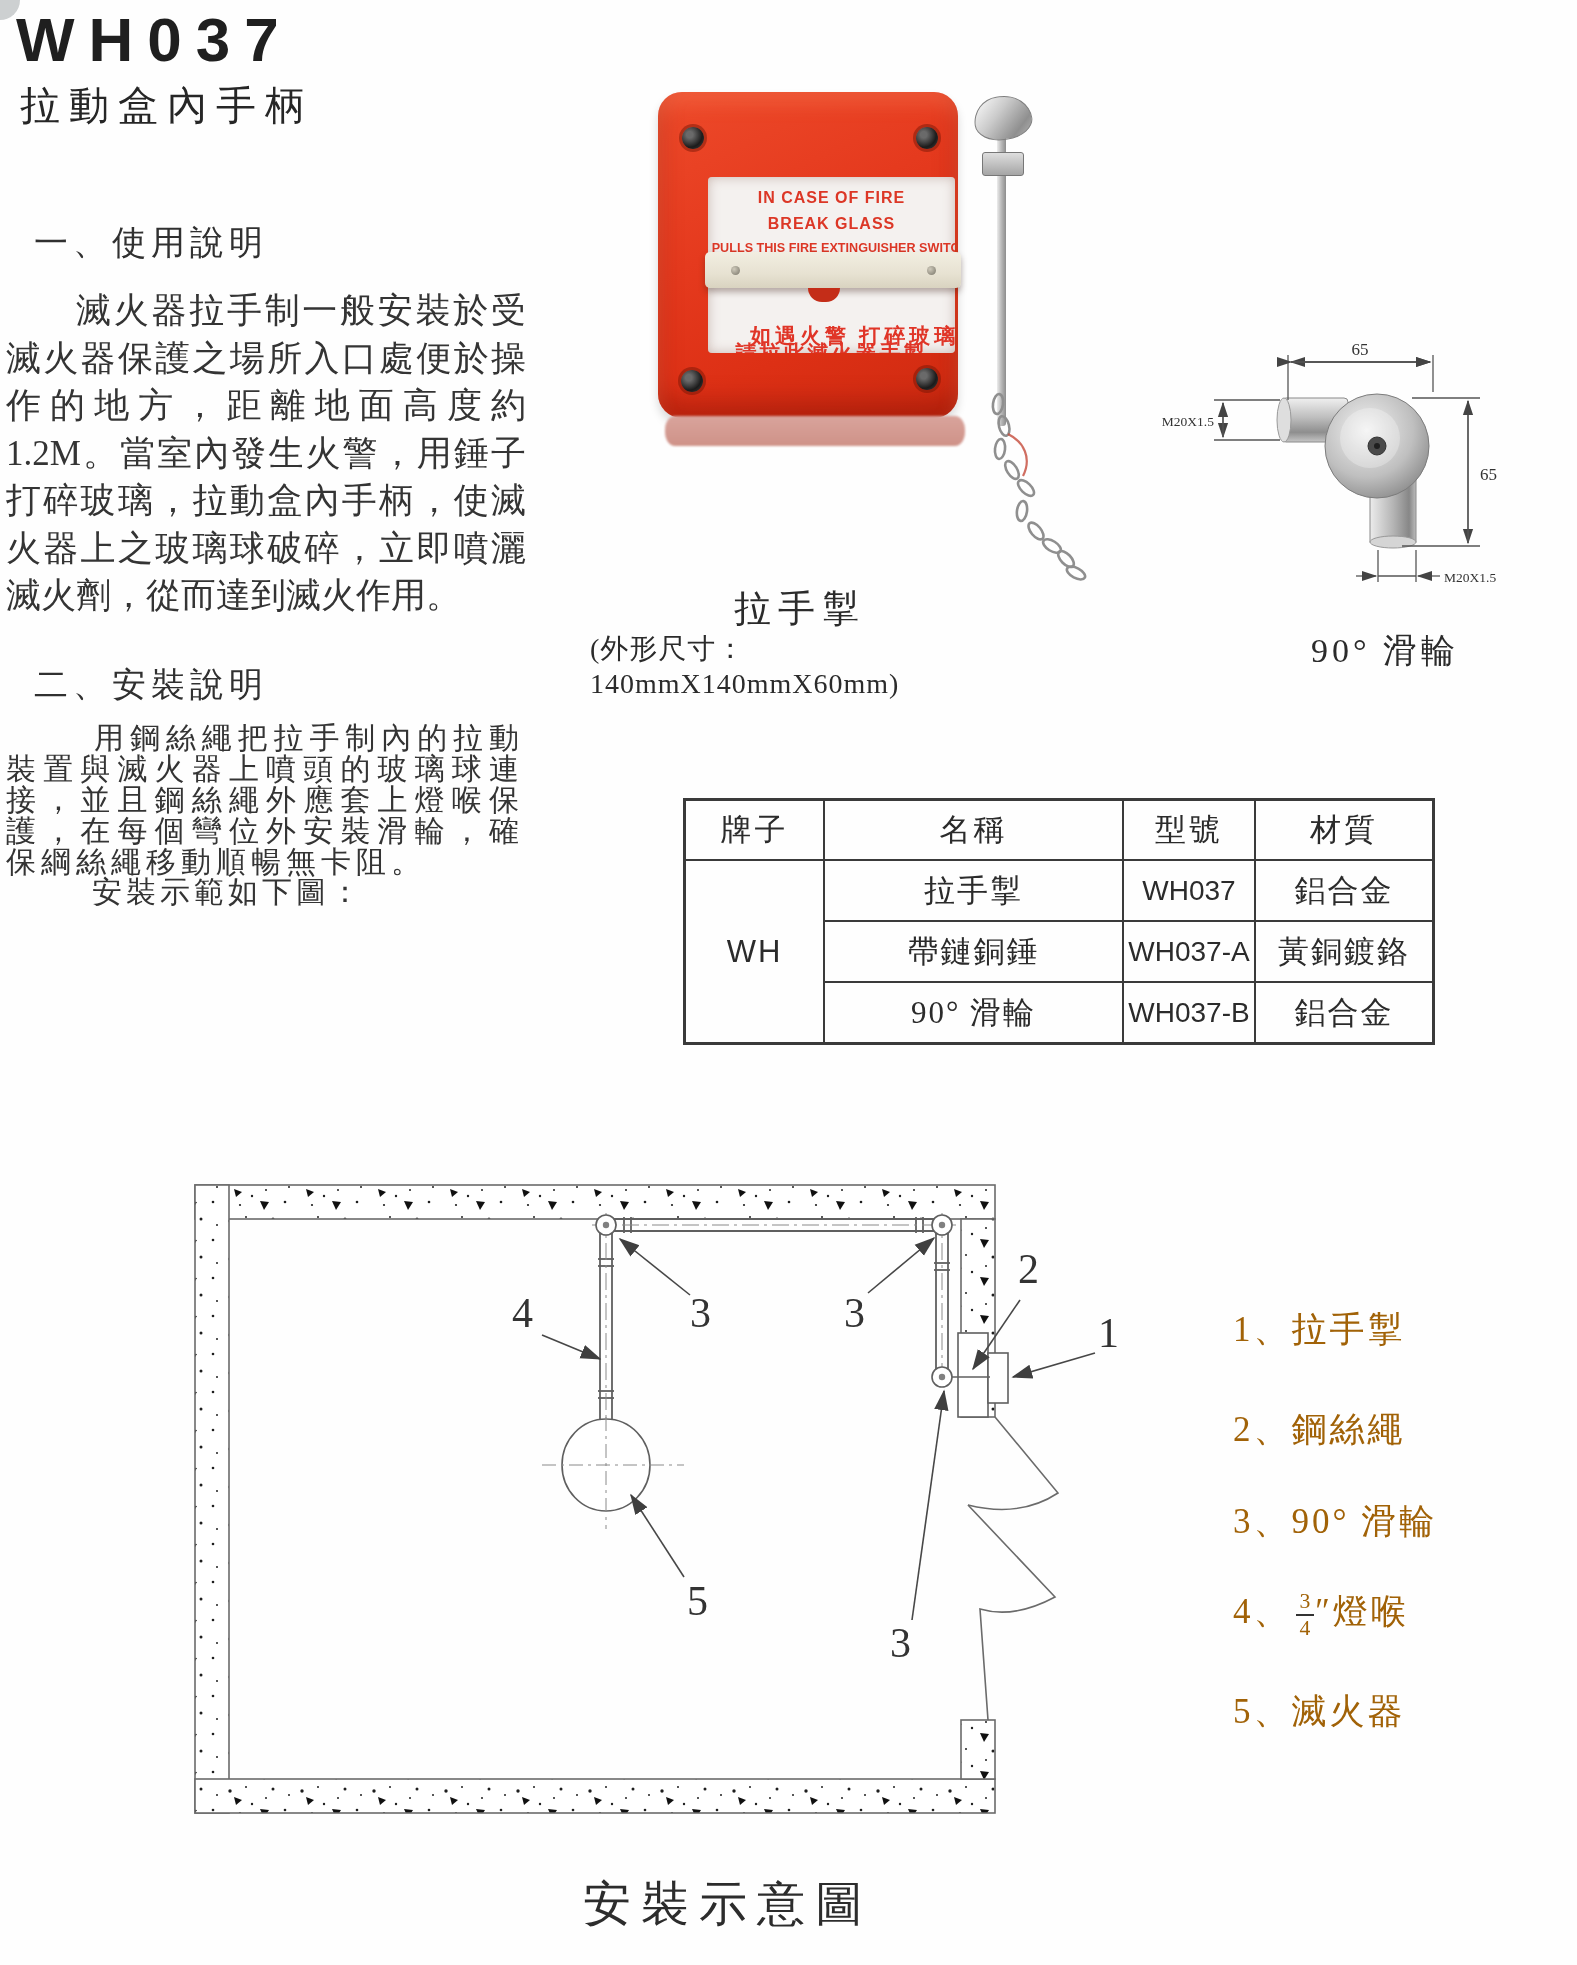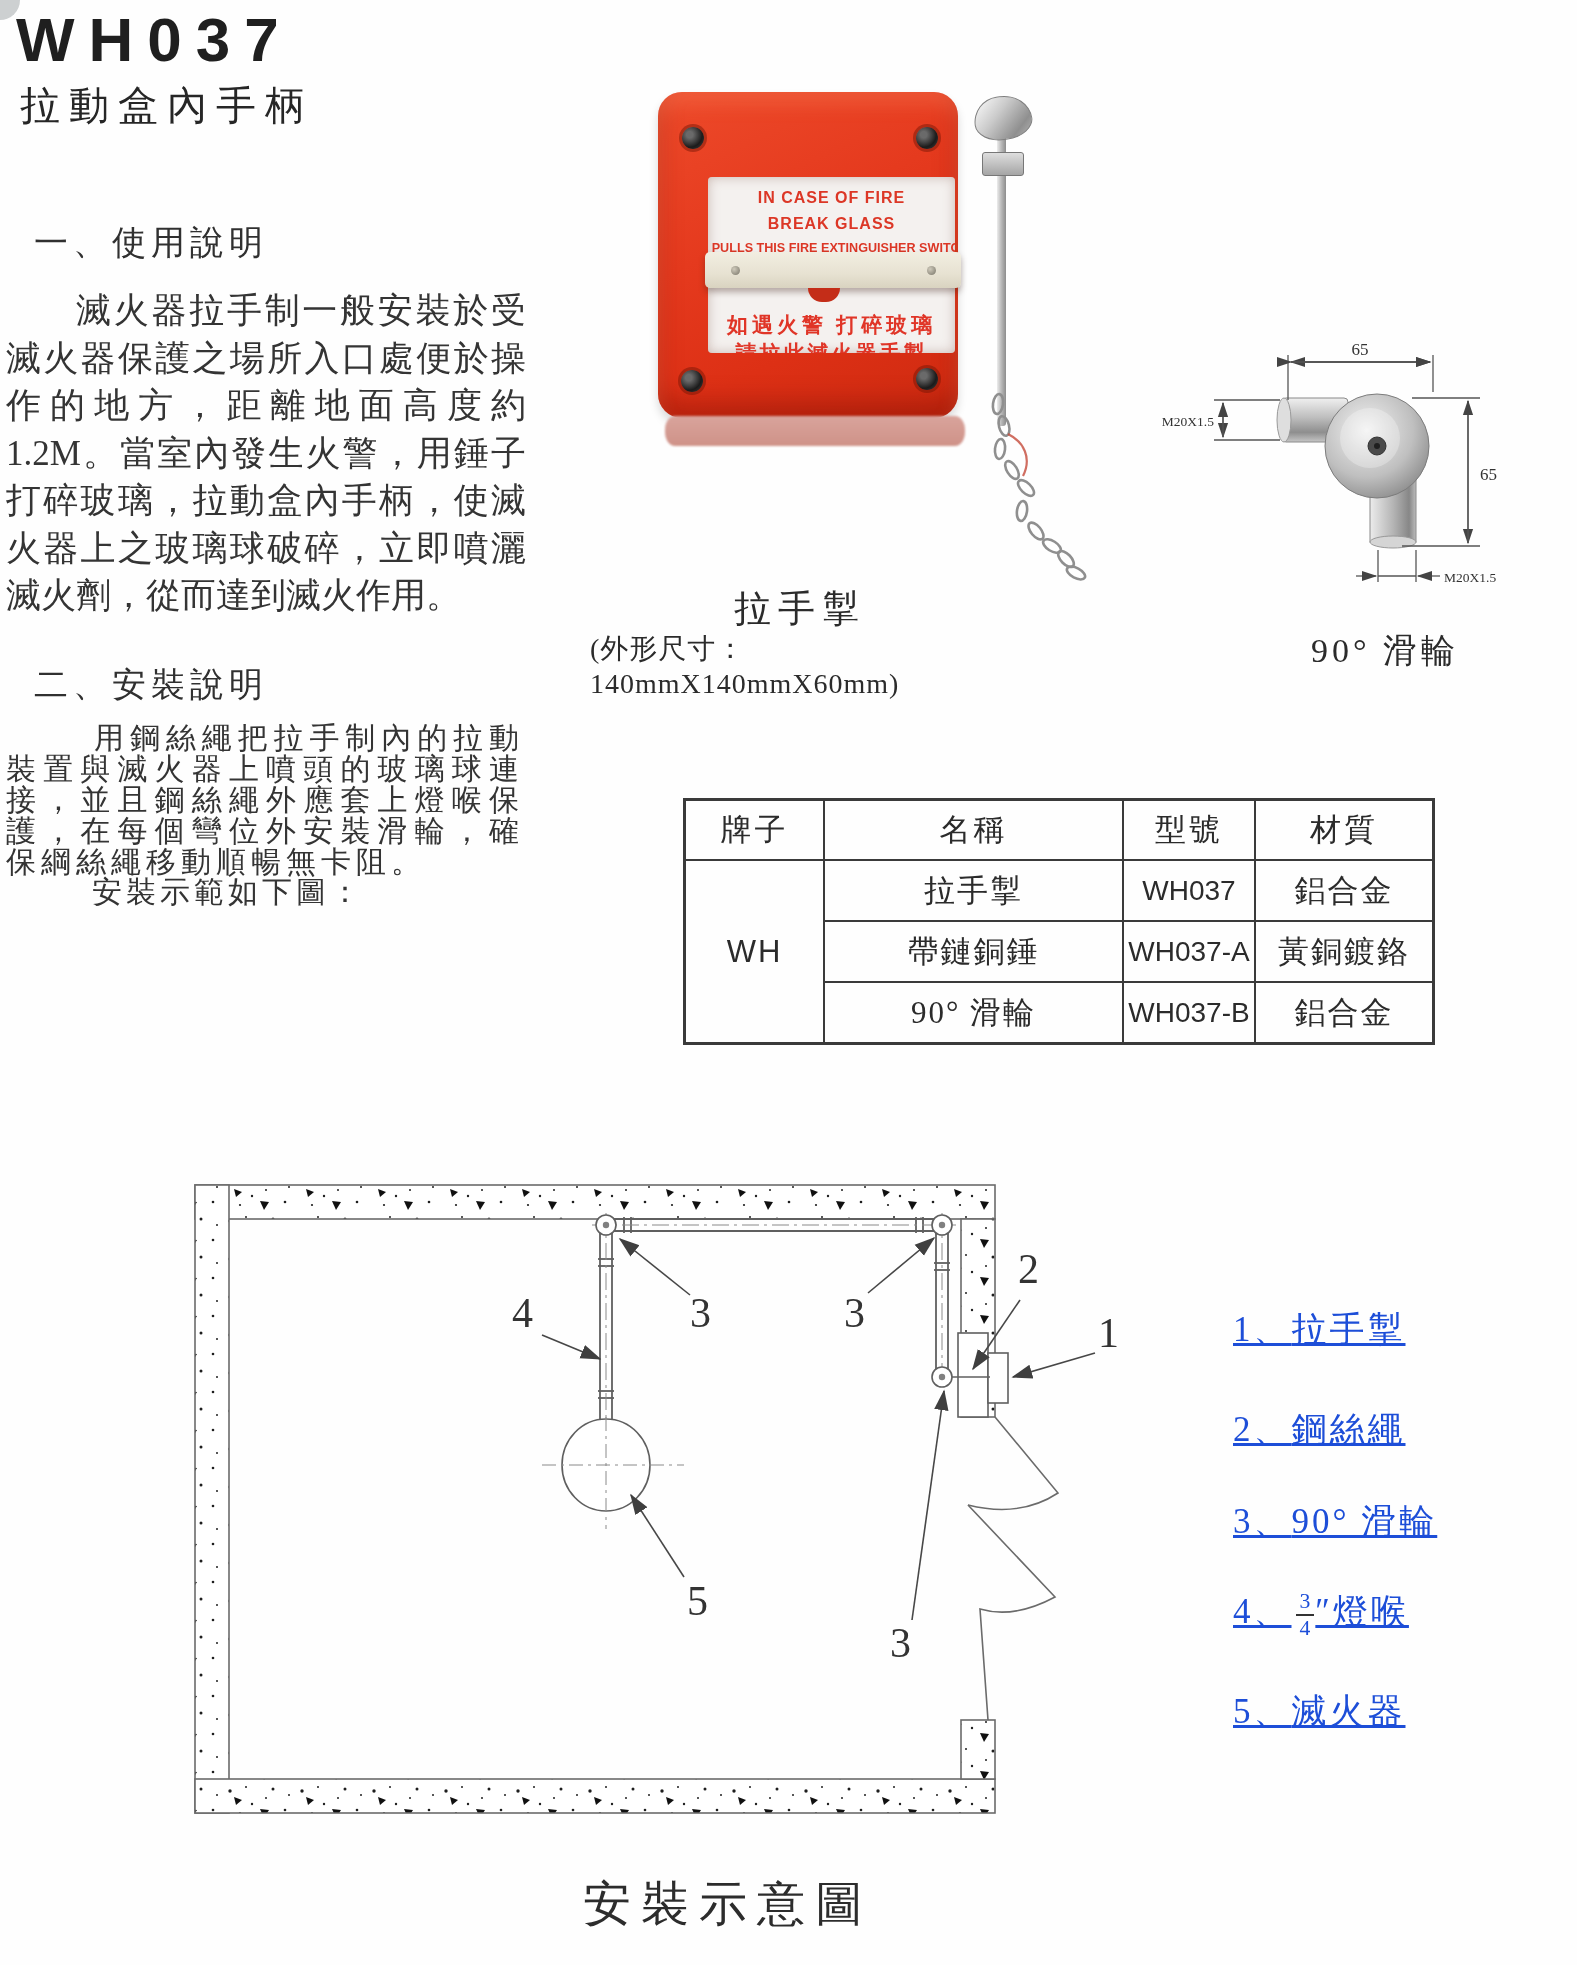--- a/index.html
+++ b/index.html
@@ -30,21 +30,21 @@
   .s-tl{left:24px;top:35px;} .s-tr{left:258px;top:35px;} .s-bl{left:23px;top:278px;} .s-br{left:258px;top:276px;}
   .glass{position:absolute;left:50px;top:85px;width:247px;height:176px;background:#f4f1ef;
     border-radius:4px;overflow:hidden;box-shadow:inset 0 0 12px rgba(150,115,105,.45);}
   .glass .en{position:absolute;left:0;width:100%;text-align:center;color:#dc3726;
     font-family:"Liberation Sans","DejaVu Sans",sans-serif;font-weight:bold;white-space:nowrap;}
   .en1{top:12px;font-size:16px;letter-spacing:1px;}
   .en2{top:38px;font-size:16px;letter-spacing:1px;}
   .en3{top:63px;font-size:13px;transform:scaleX(.97);}
   .glass .cn{position:absolute;left:0;width:100%;text-align:center;color:#e03527;
     font-weight:bold;white-space:nowrap;}
-  .cn1{top:134px;font-size:21px;letter-spacing:4px;}
+  .cn1{top:145px;font-size:21px;letter-spacing:4px;padding-left:23px;}
   .cn2{top:162px;font-size:21px;letter-spacing:3px;}
   .bar{position:absolute;left:47px;top:160px;width:256px;height:36px;border-radius:5px;
     background:linear-gradient(#f2eee1,#e7e2d2 60%,#d9d3c0);box-shadow:0 4px 6px rgba(60,30,20,.35);}
   .bscrew{position:absolute;top:14px;width:9px;height:9px;border-radius:50%;
     background:radial-gradient(circle at 35% 35%, #cfcabb, #8d897c 75%);}
   .bscrew.l{left:26px;} .bscrew.r{left:222px;}
   .reddot{position:absolute;left:150px;top:196px;width:32px;height:14px;
     border-radius:0 0 16px 16px;background:#c42d18;}
   .base{position:absolute;left:17px;top:324px;width:300px;height:30px;border-radius:10px/14px;
     background:linear-gradient(#d9a49c,#cf9288);filter:blur(1.2px);}
@@ -67,21 +67,21 @@
   .spec-table td,.spec-table th{border:2px solid #3a3a3a;text-align:center;vertical-align:middle;
     font-weight:normal;padding:0;}
   .spec-table{border:3px solid #3a3a3a;}
   .col-brand{width:137px;} .col-name{width:297px;} .col-model{width:130px;} .col-mat{width:176px;}
   .spec-table .hrow th{height:58px;font-size:31px;letter-spacing:3px;}
   .spec-table .drow td{height:59px;font-size:31px;letter-spacing:2px;}
   .cell-model{font-family:"Liberation Sans","DejaVu Sans",sans-serif !important;
     font-size:28px !important;font-weight:700;letter-spacing:0 !important;}
   .cell-brand{font-family:"Liberation Sans","DejaVu Sans",sans-serif;font-size:40px;letter-spacing:8px;}
   
-  .legend-item{font-size:35px;letter-spacing:3px;color:#1d4ed8;left:1233px;text-decoration:underline;}
+  .legend-item{font-size:35px;letter-spacing:3px;color:#a16207;left:1233px;}
   .li1{top:1306px;} .li2{top:1406px;} .li3{top:1498px;} .li4{top:1588px;} .li5{top:1688px;}
   .frac{display:inline-block;vertical-align:-0.55em;text-align:center;line-height:1.05;
     font-size:0.62em;margin:0 1px 0 4px;letter-spacing:0;}
   .frac .fn{display:block;border-bottom:2px solid #333;padding:0 4px 1px;}
   .frac .fd{display:block;padding:1px 4px 0;}
   .corner-artifact{left:0;top:0;width:20px;height:20px;background:#cdd0d1;
     border-bottom-right-radius:20px;}
   svg text{font-family:"Liberation Serif","DejaVu Serif",serif;fill:#333;}
 </style>
 </head>

